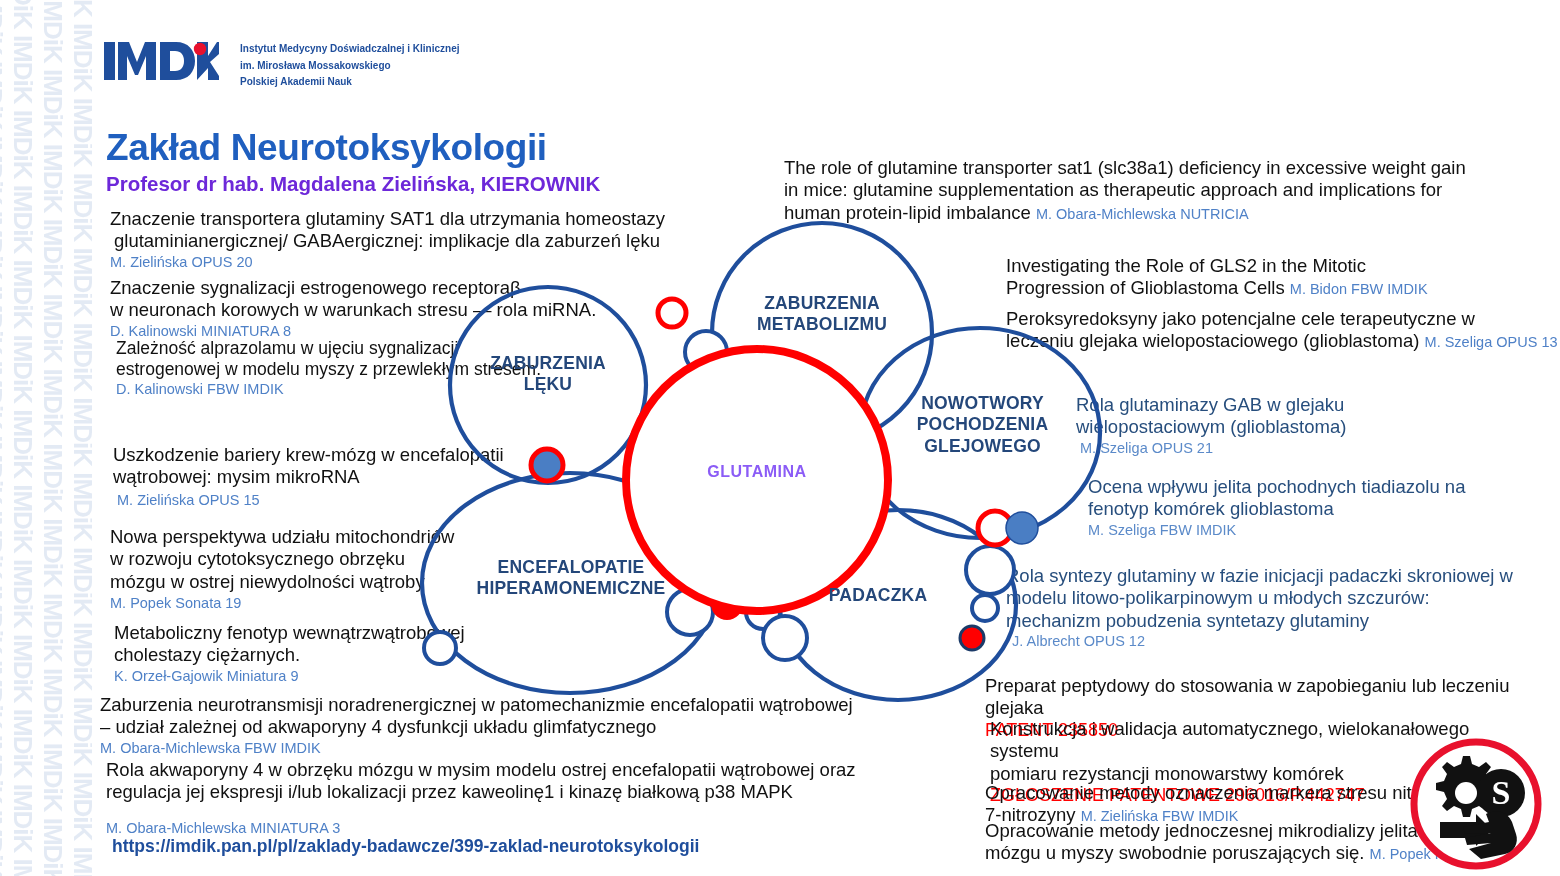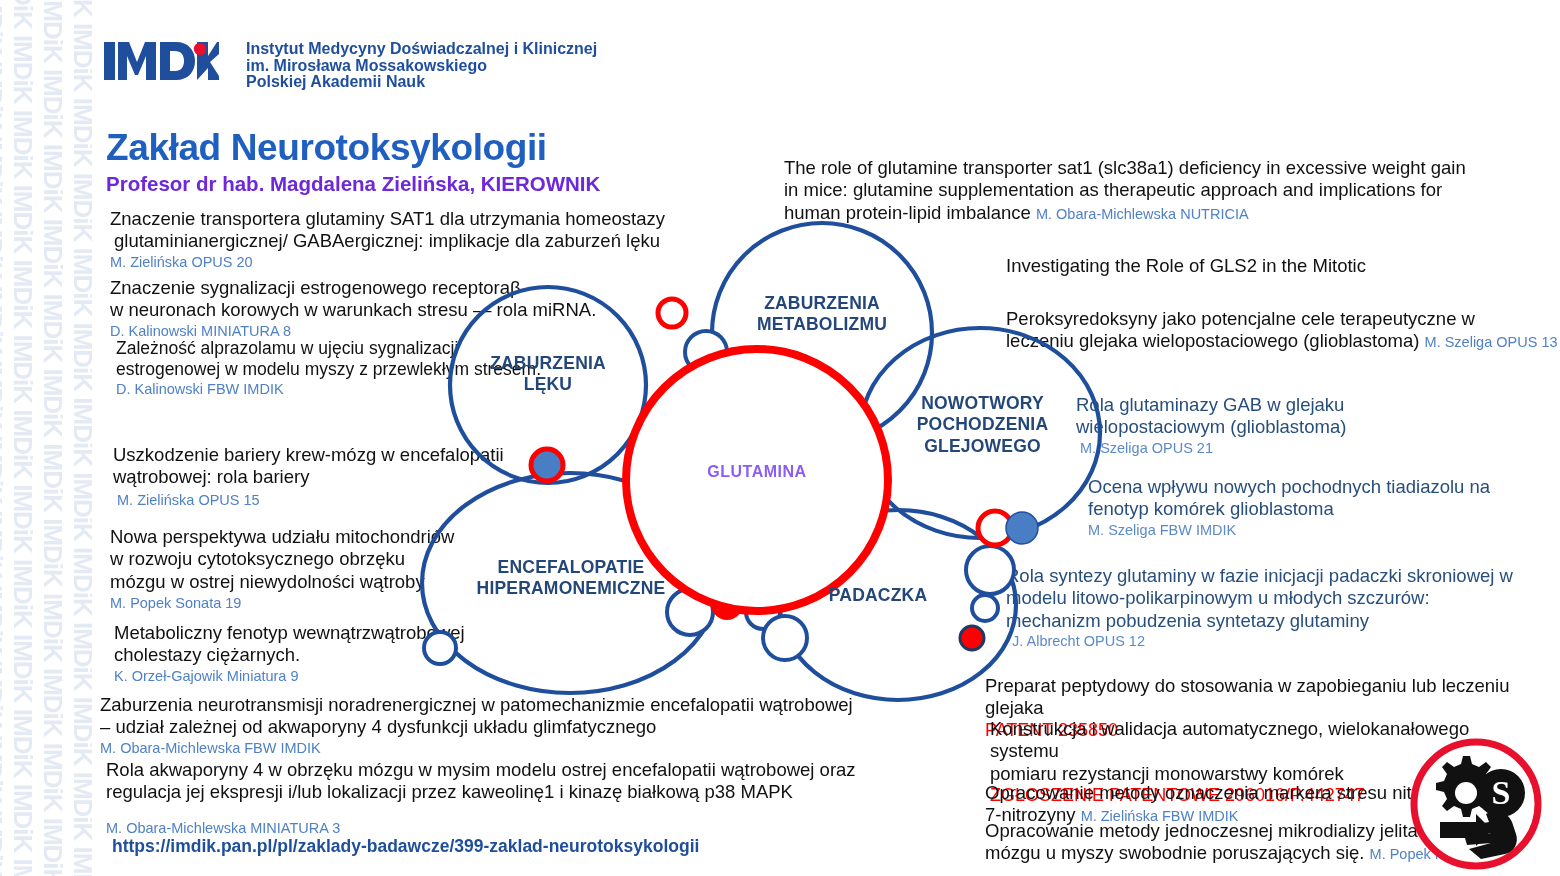--- a/index.html
+++ b/index.html
@@ -22,22 +22,22 @@
     font-family:"Liberation Sans", sans-serif;
     font-size:26px;letter-spacing:-1px;white-space:nowrap;
     transform:rotate(90deg);transform-origin:0 0;
   }
 
   
   .logo-wrap{position:absolute;left:104px;top:38px;display:flex;align-items:flex-start;}
   .logo-mark{position:relative;width:115px;height:46px;}
   .logo-mark svg{display:block;}
   .logo-text{
-    margin-left:27px;margin-top:3px;
-    color:#1f4e9c;font-size:16px;line-height:16.5px;font-weight:700;
+    margin-left:21px;margin-top:3px;
+    color:#1f4e9c;font-size:10px;line-height:16.5px;font-weight:700;
     font-family:"Liberation Sans", sans-serif;
   }
   .logo-text div{white-space:nowrap;}
 
   
   .dept-title{
     position:absolute;left:106px;top:127px;
     color:#1f5fbf;font-size:37px;font-weight:700;letter-spacing:-0.4px;
   }
   .dept-head{
@@ -122,21 +122,21 @@
   </div>
 
   <div class="entry" style="left:116px;top:338px;width:510px;">
     <div class="t sm">Zależność alprazolamu w ujęciu sygnalizacji</div>
     <div class="t sm">estrogenowej w modelu myszy z przewlekłym stresem.</div>
     <div class="auth" style="margin-top:1px;">D. Kalinowski FBW IMDIK</div>
   </div>
 
   <div class="entry" style="left:113px;top:444px;width:500px;">
     <div class="t">Uszkodzenie bariery krew-mózg w encefalopatii</div>
-    <div class="t">wątrobowej: rola bariery</div>
+    <div class="t">wątrobowej: mysim mikroRNA</div>
     <div class="auth" style="margin-top:3px;padding-left:4px;">M. Zielińska OPUS 15</div>
   </div>
 
   <div class="entry" style="left:110px;top:526px;width:470px;">
     <div class="t">Nowa perspektywa udziału mitochondriów</div>
     <div class="t">w rozwoju cytotoksycznego obrzęku</div>
     <div class="t">mózgu w ostrej niewydolności wątroby</div>
     <div class="auth" style="margin-top:2px;">M. Popek Sonata 19</div>
   </div>
 
@@ -161,35 +161,36 @@
   <div class="url">https://imdik.pan.pl/pl/zaklady-badawcze/399-zaklad-neurotoksykologii</div>
 
   <div class="entry" style="left:784px;top:157px;width:700px;">
     <div class="t">The role of glutamine transporter sat1 (slc38a1) deficiency in excessive weight gain</div>
     <div class="t">in mice: glutamine supplementation as therapeutic approach and implications for</div>
     <div class="t"><span>human protein-lipid imbalance</span> <span class="auth inline">M. Obara-Michlewska NUTRICIA</span></div>
   </div>
 
   <div class="entry" style="left:1006px;top:255px;width:550px;">
     <div class="t">Investigating the Role of GLS2 in the Mitotic</div>
+    <div class="t"><span>Progression of Glioblastoma Cells</span> <span class="auth inline">M. Bidon FBW IMDIK</span></div>
   </div>
 
   <div class="entry" style="left:1006px;top:308px;width:560px;">
     <div class="t">Peroksyredoksyny jako potencjalne cele terapeutyczne w</div>
     <div class="t"><span>leczeniu glejaka wielopostaciowego (glioblastoma)</span> <span class="auth inline">M. Szeliga OPUS 13</span></div>
   </div>
 
   <div class="entry navy" style="left:1076px;top:394px;width:420px;">
     <div class="t">Rola glutaminazy GAB w glejaku</div>
     <div class="t">wielopostaciowym (glioblastoma)</div>
     <div class="auth" style="margin-top:1px;padding-left:4px;">M. Szeliga OPUS 21</div>
   </div>
 
   <div class="entry navy" style="left:1088px;top:476px;width:430px;">
-    <div class="t">Ocena wpływu nowych pochodnych tiadiazolu na</div>
+    <div class="t">Ocena wpływu jelita pochodnych tiadiazolu na</div>
     <div class="t">fenotyp komórek glioblastoma</div>
     <div class="auth" style="margin-top:1px;">M. Szeliga FBW IMDIK</div>
   </div>
 
   <div class="entry navy" style="left:1006px;top:565px;width:545px;">
     <div class="t">Rola syntezy glutaminy w fazie inicjacji padaczki skroniowej w</div>
     <div class="t">modelu litowo-polikarpinowym u młodych szczurów:</div>
     <div class="t">mechanizm pobudzenia syntetazy glutaminy</div>
     <div class="auth" style="margin-top:1px;padding-left:6px;">J. Albrecht OPUS 12</div>
   </div>

